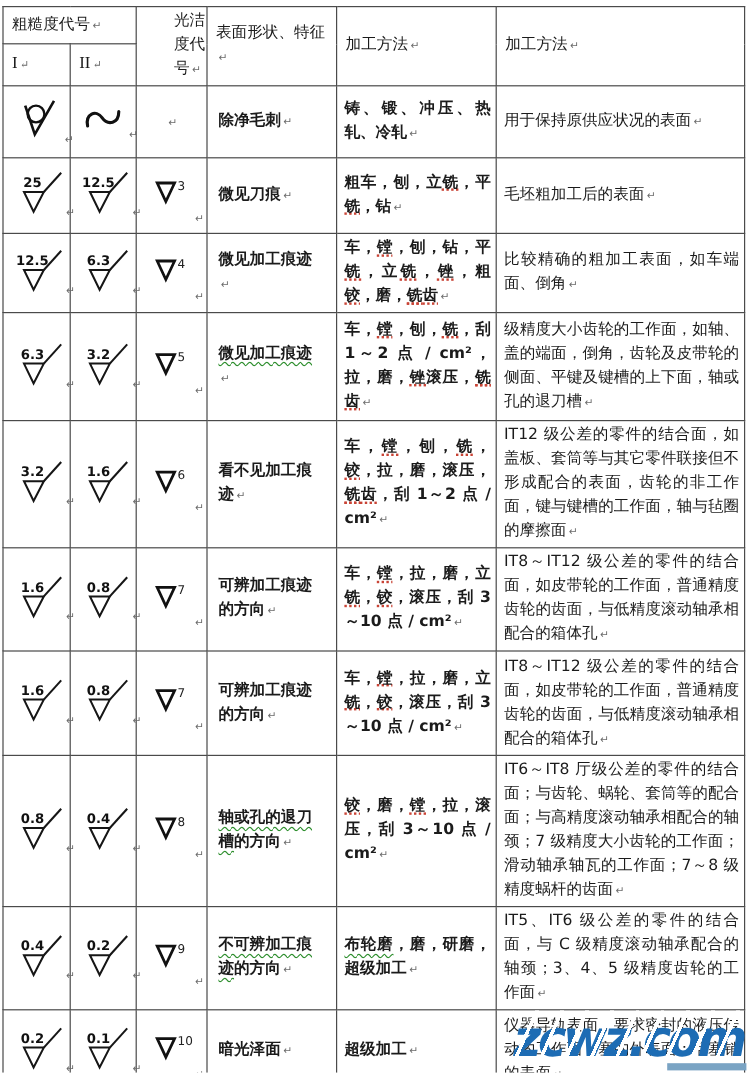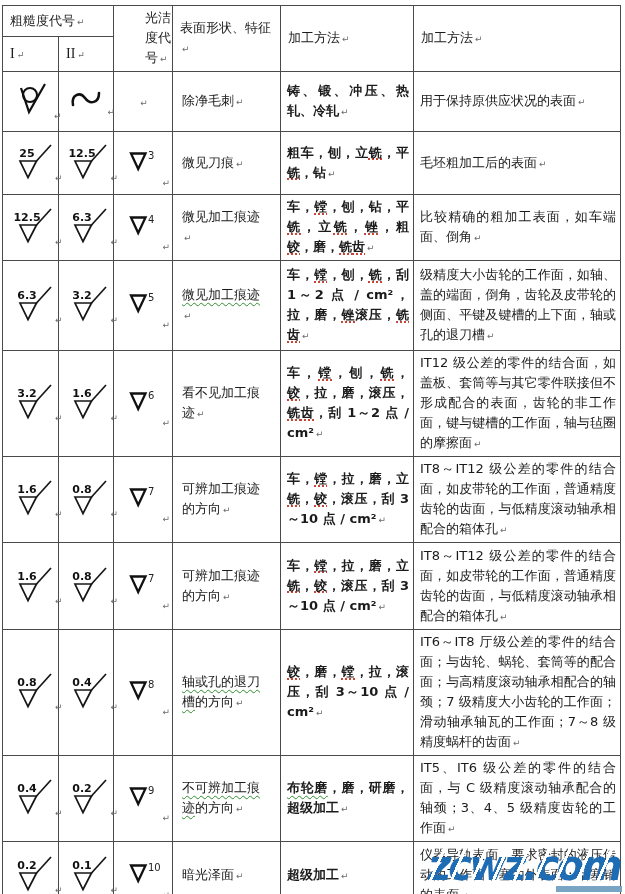--- a/index.html
+++ b/index.html
@@ -29,21 +29,21 @@
   th.finish-h{vertical-align:top;padding-top:5px;}
   .narrow{width:36px;margin-left:24px;}
   .roman{font-family:"Liberation Serif","DejaVu Serif",serif;font-size:14px;}
   .sym-cell{text-align:center;}
   .symwrap{position:relative;display:inline-block;}
   .sympm{position:absolute;right:-9px;bottom:1px;}
   .gradewrap{position:relative;display:inline-block;}
   .gpm{position:absolute;right:-7px;bottom:-8px;}
   .grade-cell{text-align:center;}
   .txt{line-height:20px;}
-  .feat{width:86px;padding:2px 4px 2px 9px;}
+  .feat{width:86px;padding:2px 4px 2px 9px;font-weight:bold;}
   .meth{padding:2px 4px 2px 6px;text-align:justify;font-weight:bold;}
   .app{padding:2px 4px 2px 6px;text-align:justify;}
   .rsym path{stroke:#161616;stroke-width:1.7;fill:none;}
   .rsym text{font-size:11px;font-weight:bold;fill:#111;font-family:"DejaVu Sans",sans-serif;}
   .gsym path{stroke:#111;stroke-width:2.3;fill:none;}
   .gsym text{font-size:10px;fill:#222;font-family:"DejaVu Sans",sans-serif;}
   .csym path{stroke:#111;stroke-width:2.2;fill:none;}
   .csym circle{stroke:#111;stroke-width:2;fill:none;}
   .wsym path{stroke:#111;stroke-width:2.6;fill:none;stroke-linecap:round;}
   .pm::after{content:"\21B5";color:#6b6b6b;font-size:9px;margin-left:2px;font-weight:normal;}

